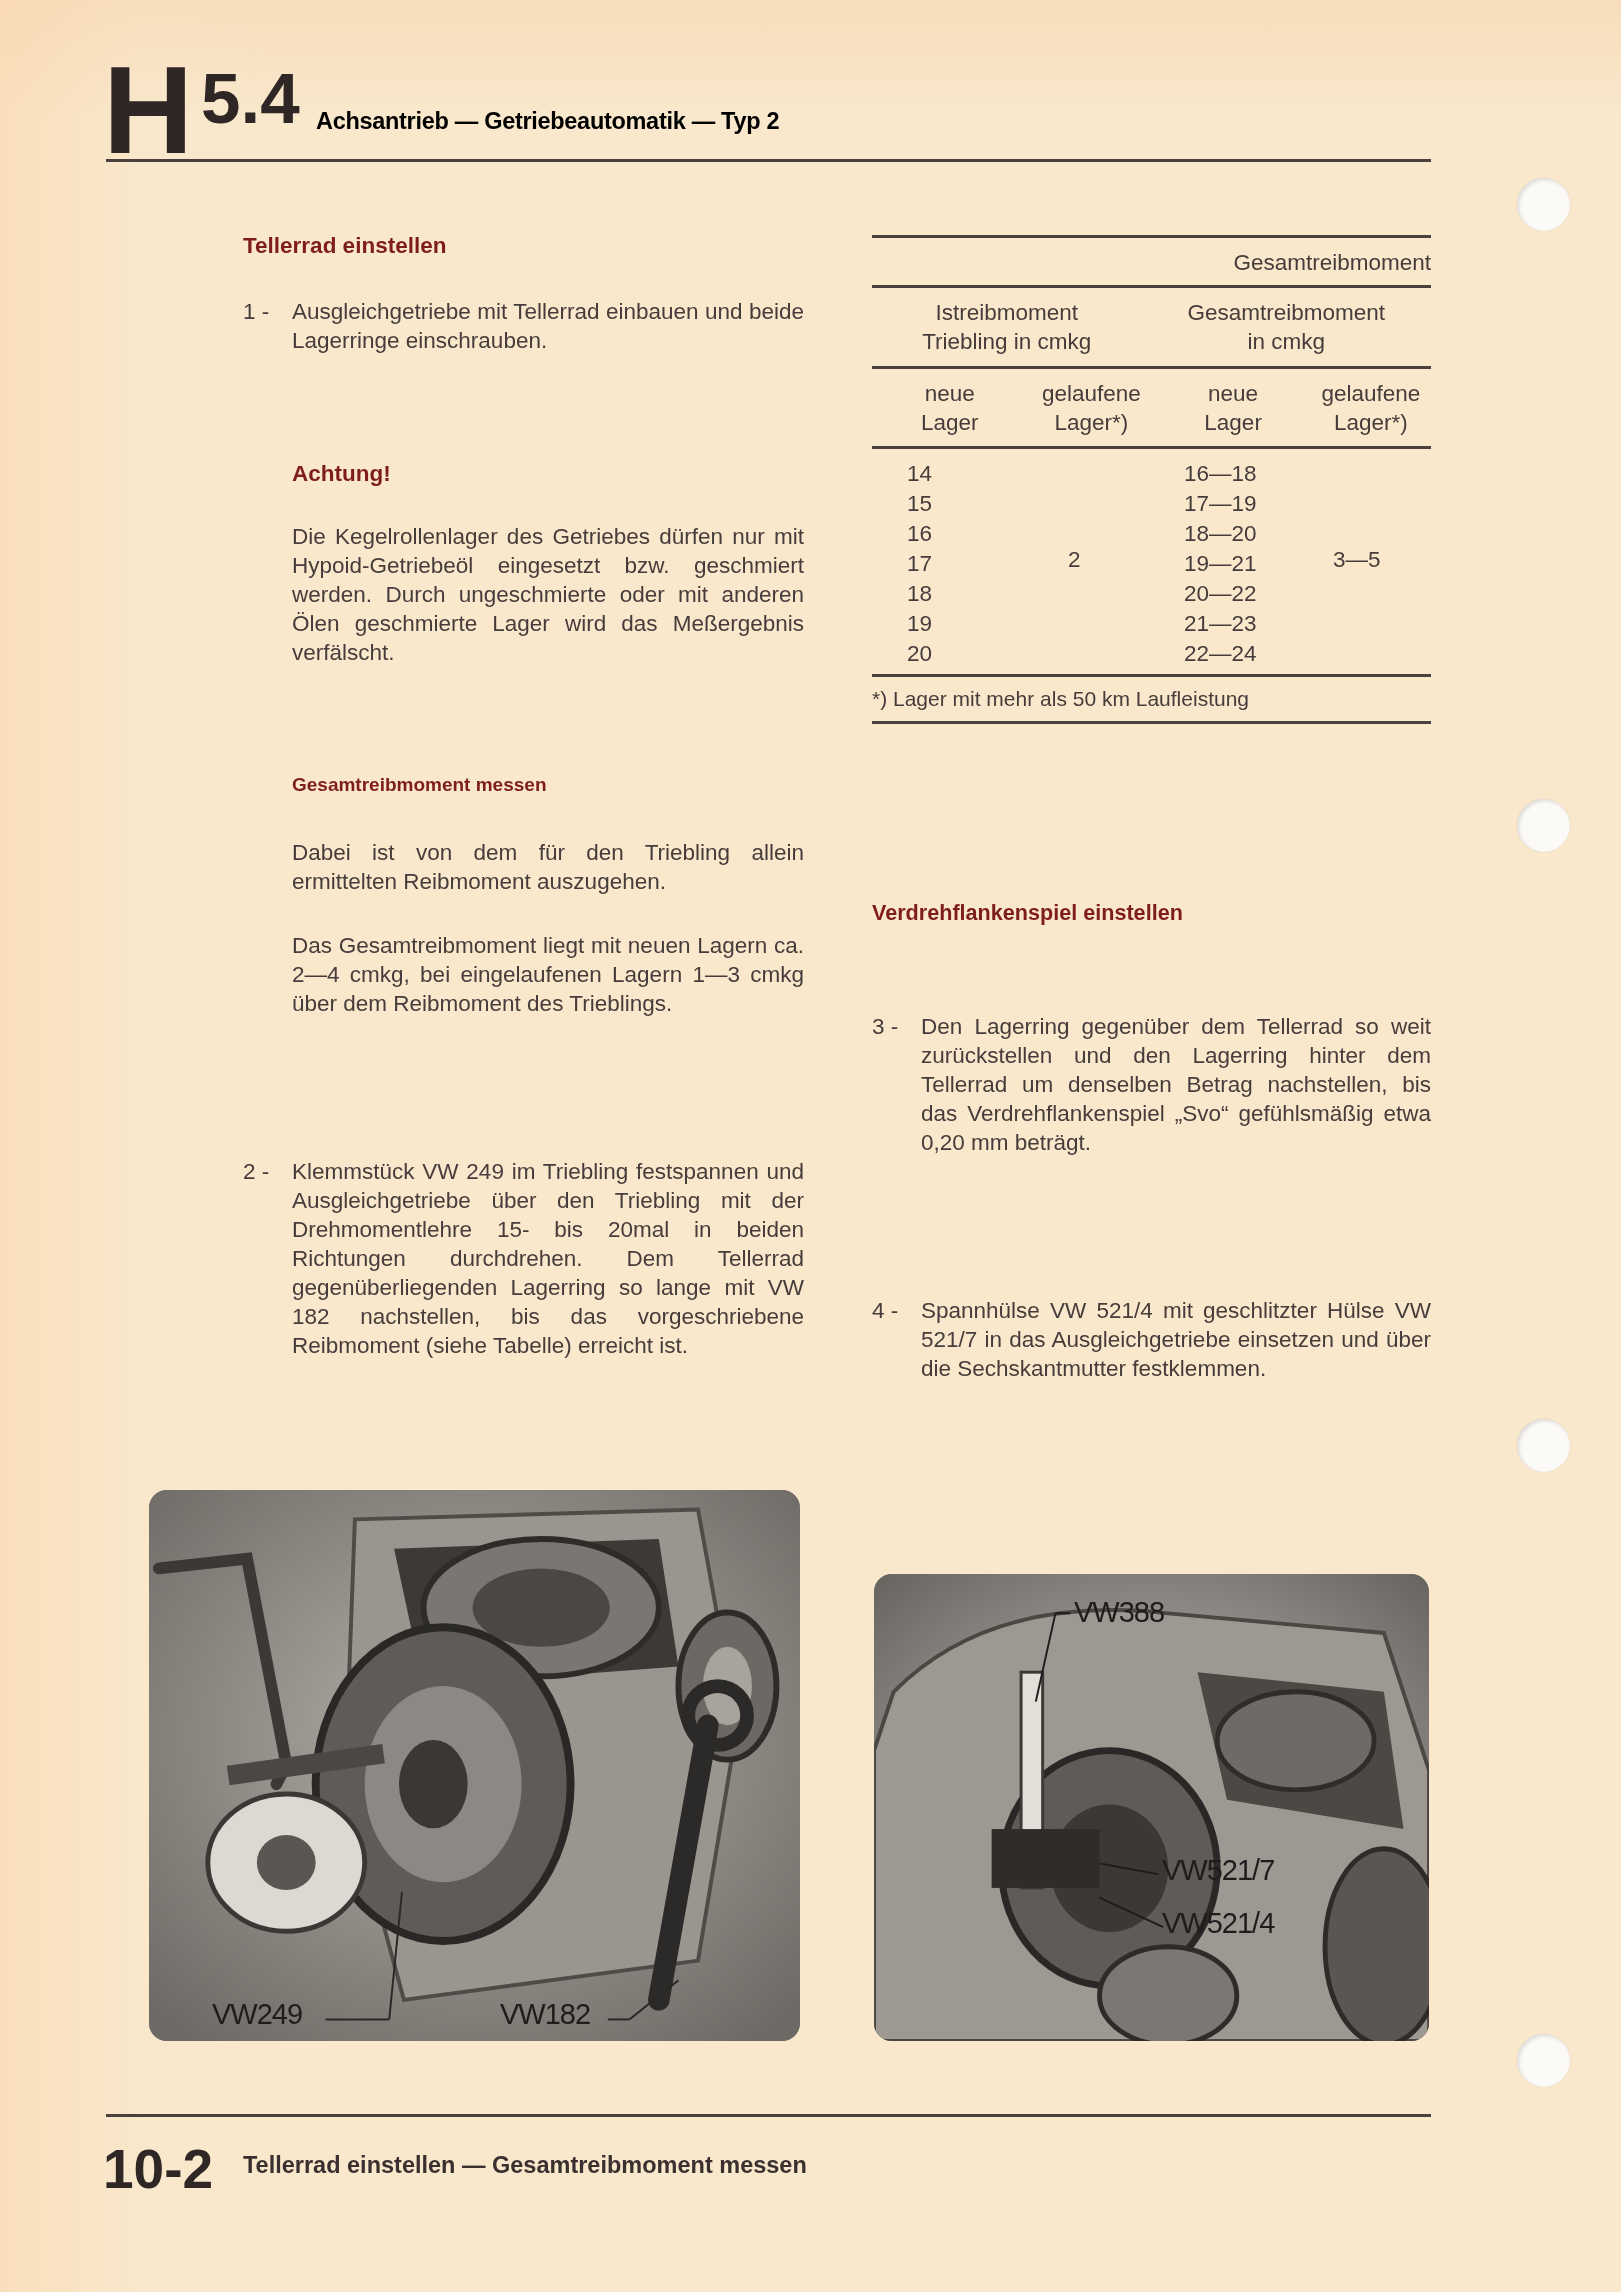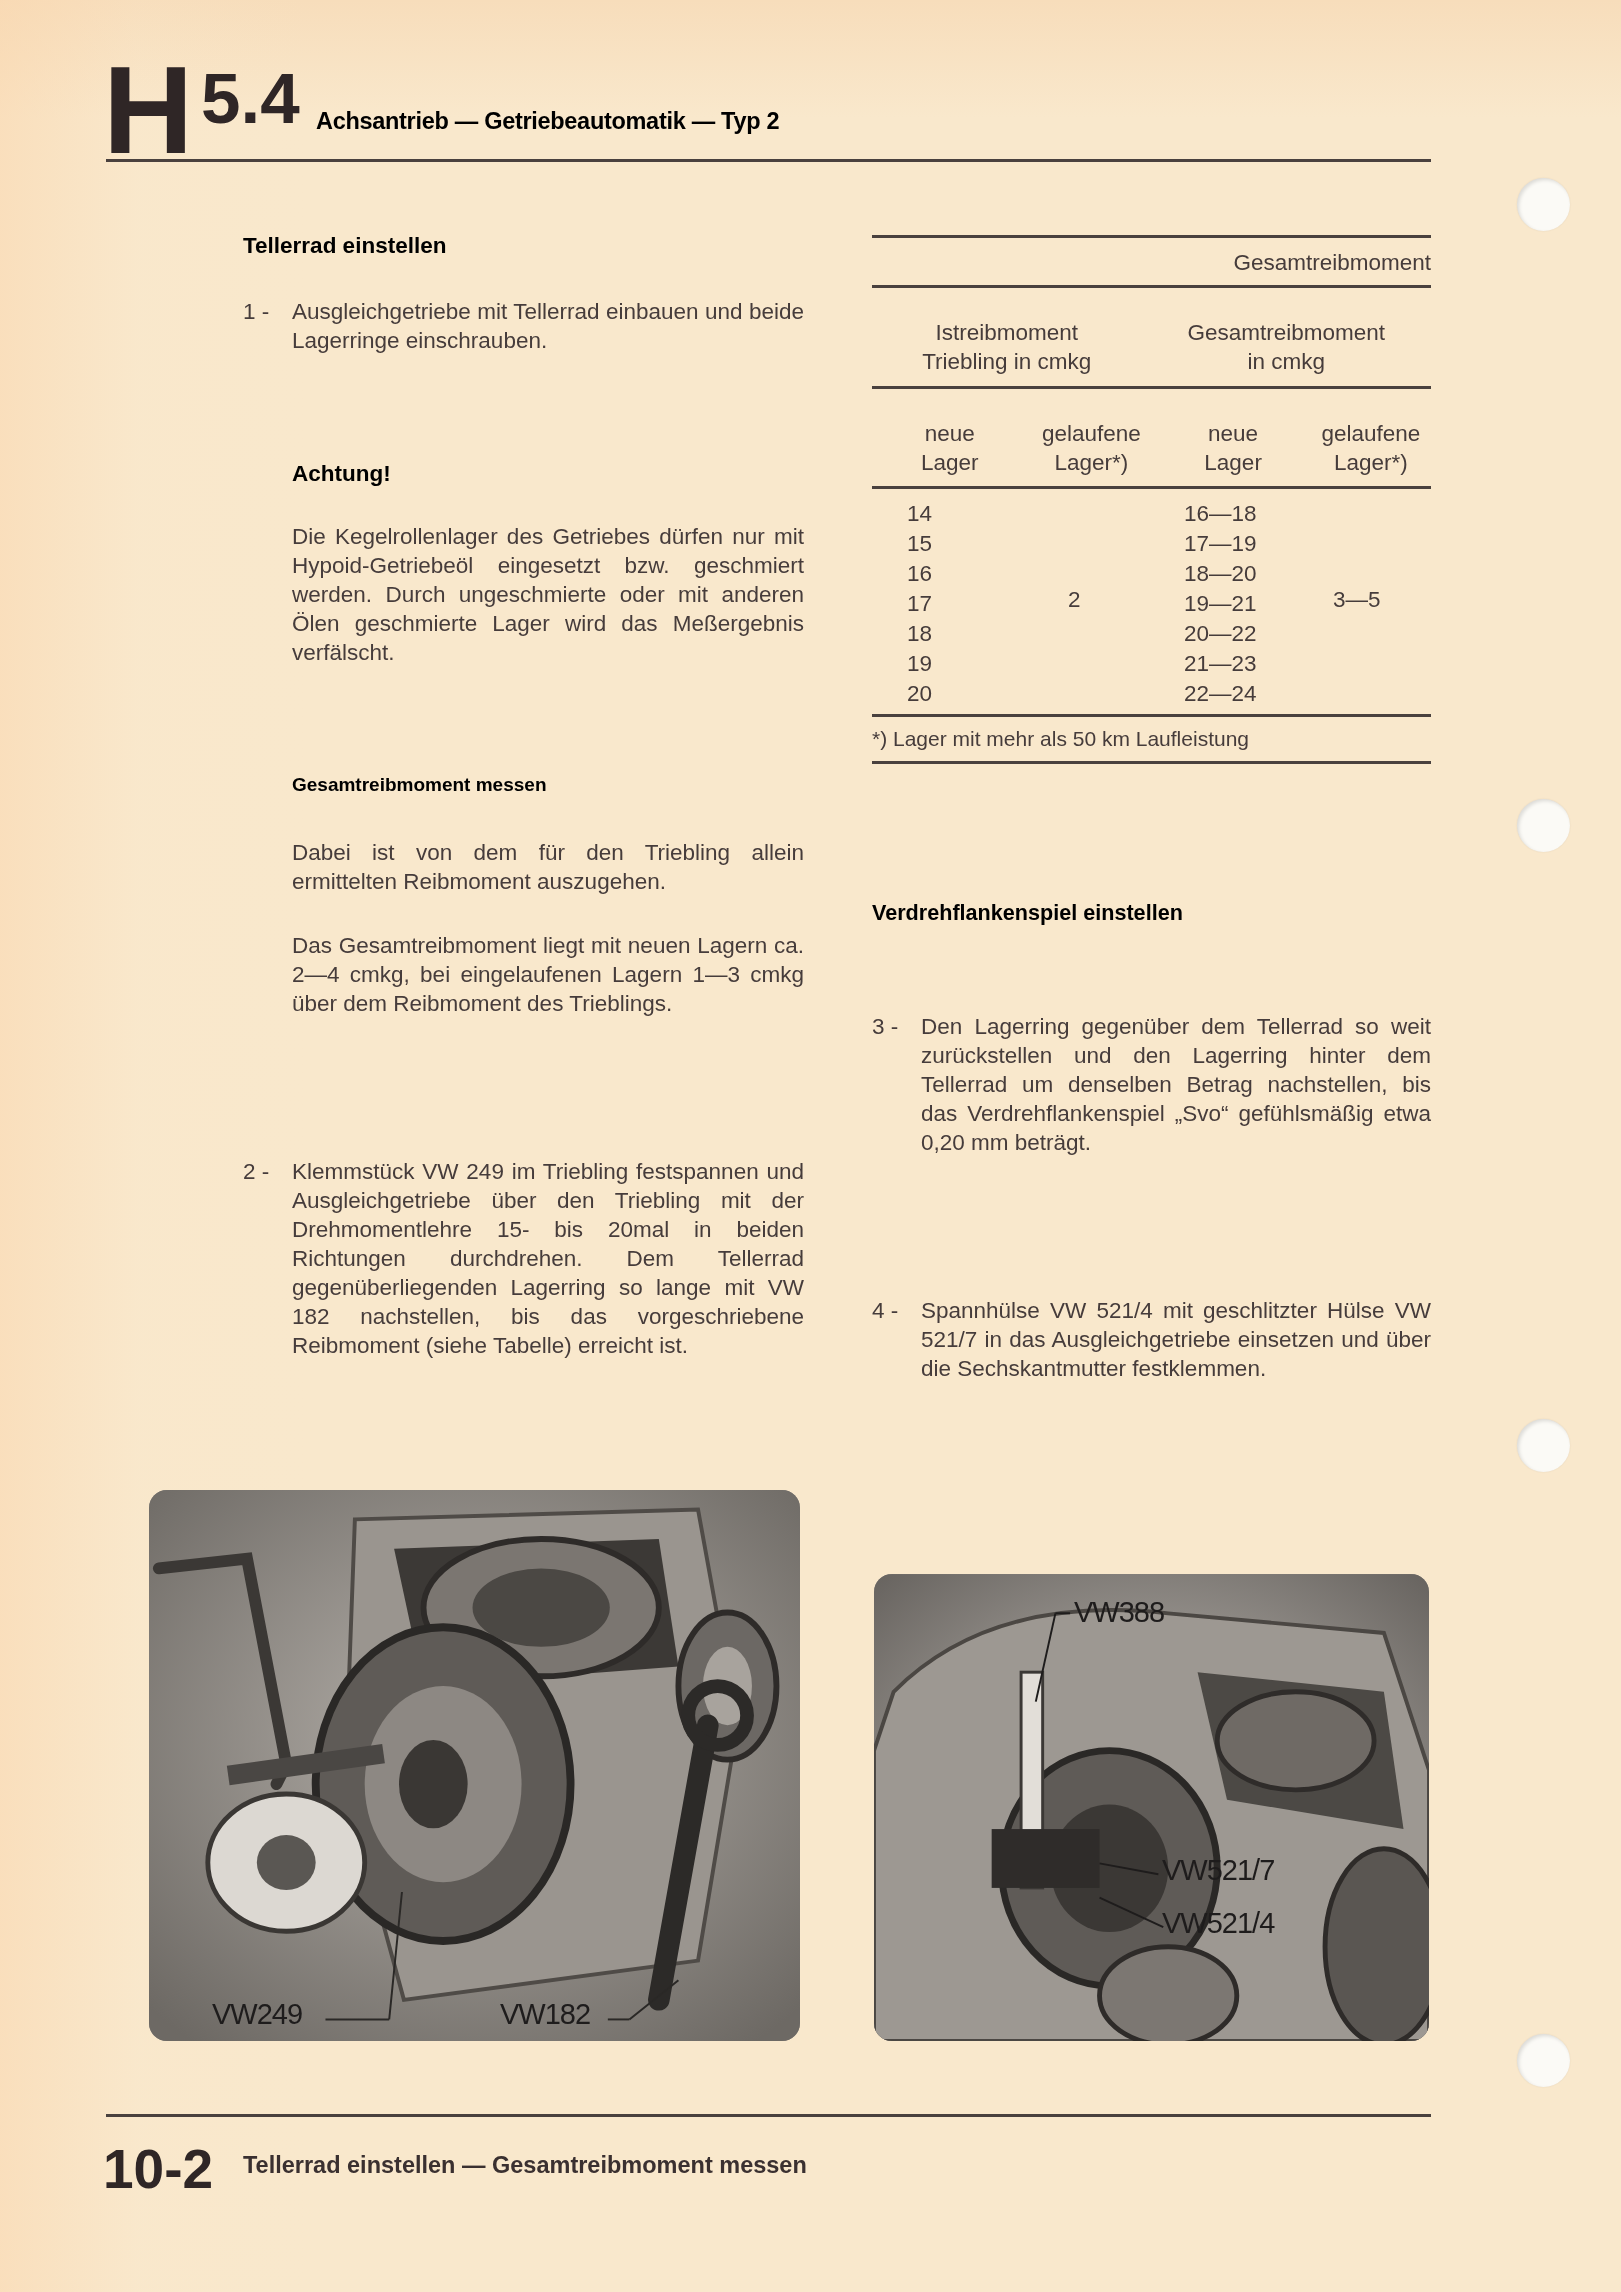--- a/index.html
+++ b/index.html
@@ -19,31 +19,31 @@
   .hdr-num { left: 201px; top: 63px; font-size: 71px; font-weight: bold; line-height: 1; color: #2f2626; font-family: "Liberation Sans", sans-serif; }
   .hdr-title { left: 316px; top: 108px; font-size: 23.5px; font-weight: bold; color: #000000; font-family: "Liberation Sans", sans-serif; letter-spacing: -0.3px; }
   .hdr-rule { left: 106px; top: 159px; width: 1325px; height: 2.9px; background: #4a413e; }
 
   
   .hole { width: 53px; height: 53px; border-radius: 50%; background: #fbfaf6;
           box-shadow: inset 2px 2px 3.9px rgba(0,0,0,0.12), 0 0 2px rgba(0,0,0,0.08); }
 
   
   .col-left { left: 243px; width: 559px; }
-  .h-sec { font-size: 22.5px; font-weight: bold; color: #000000; font-family: "Liberation Sans", sans-serif; }
+  .h-sec { font-size: 22.5px; font-weight: bold; color: #7f1d1d; font-family: "Liberation Sans", sans-serif; }
   .p { font-size: 22.5px; line-height: 29px; text-align: justify; font-family: "Liberation Sans", sans-serif; color: #463c3b; }
   .step { display: flex; font-size: 22.5px; line-height: 29px; font-family: "Liberation Sans", sans-serif; color: #463c3b; }
   .step .num { width: 49px; flex: none; white-space: nowrap; }
   .step .txt { flex: 1; text-align: justify; }
 
   
   .tbl { left: 872px; top: 235px; width: 559px; font-family: "Liberation Sans", sans-serif; color: #463c3b; }
   .tbl .rule { height: 2.9px; background: #4a413e; }
   .tbl .cap { text-align: right; font-size: 22.5px; padding: 11.8px 0 9.8px; }
-  .tbl .hrow { display: flex; font-size: 22.5px; line-height: 29px; text-align: center; padding: 9.8px 0 9.8px; margin-top: 20px; }
+  .tbl .hrow { display: flex; font-size: 22.5px; line-height: 29px; text-align: center; padding: 9.8px 0 9.8px; }
   .tbl .hrow > div { flex: 1; }
   .tbl .hrow4 > div { flex: 1; }
   .tbl .body { position: relative; height: 225px; font-size: 22.5px; }
   .tbl .c1 { position: absolute; left: 35px; top: 9.8px; line-height: 30px; }
   .tbl .c2 { position: absolute; left: 196px; top: 98px; }
   .tbl .c3 { position: absolute; left: 312px; top: 9.8px; line-height: 30px; text-align: right; }
   .tbl .c4 { position: absolute; left: 461px; top: 98px; }
   .tbl .foot { font-size: 21px; font-weight: normal; padding: 9.8px 0 9.8px; }
 
   

